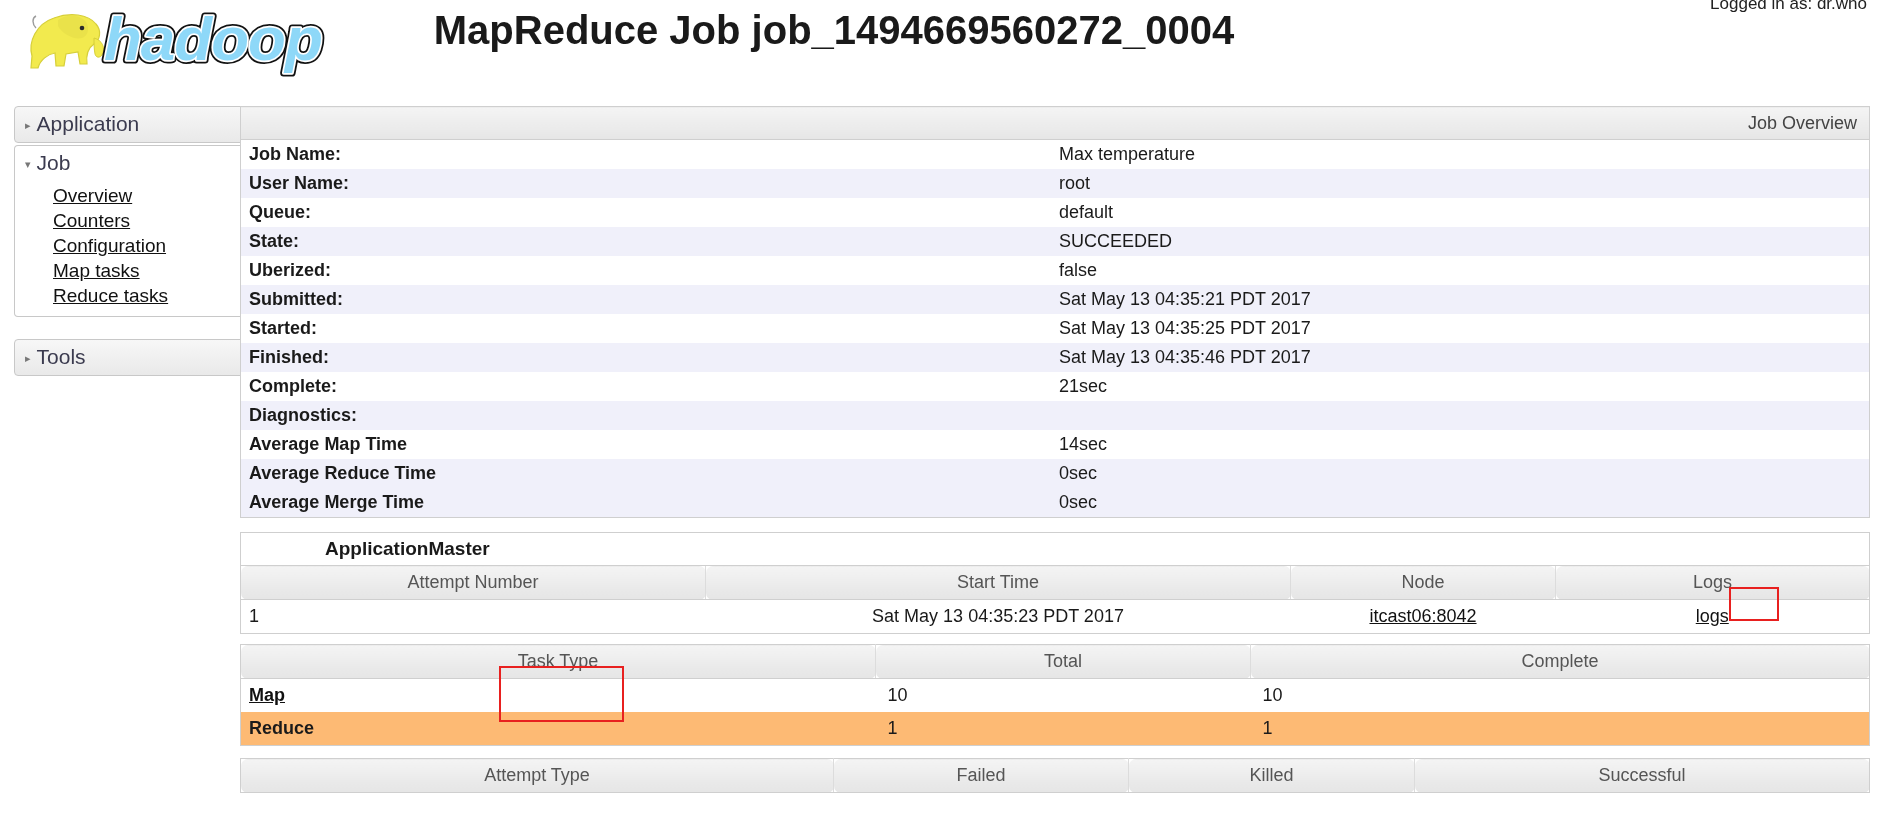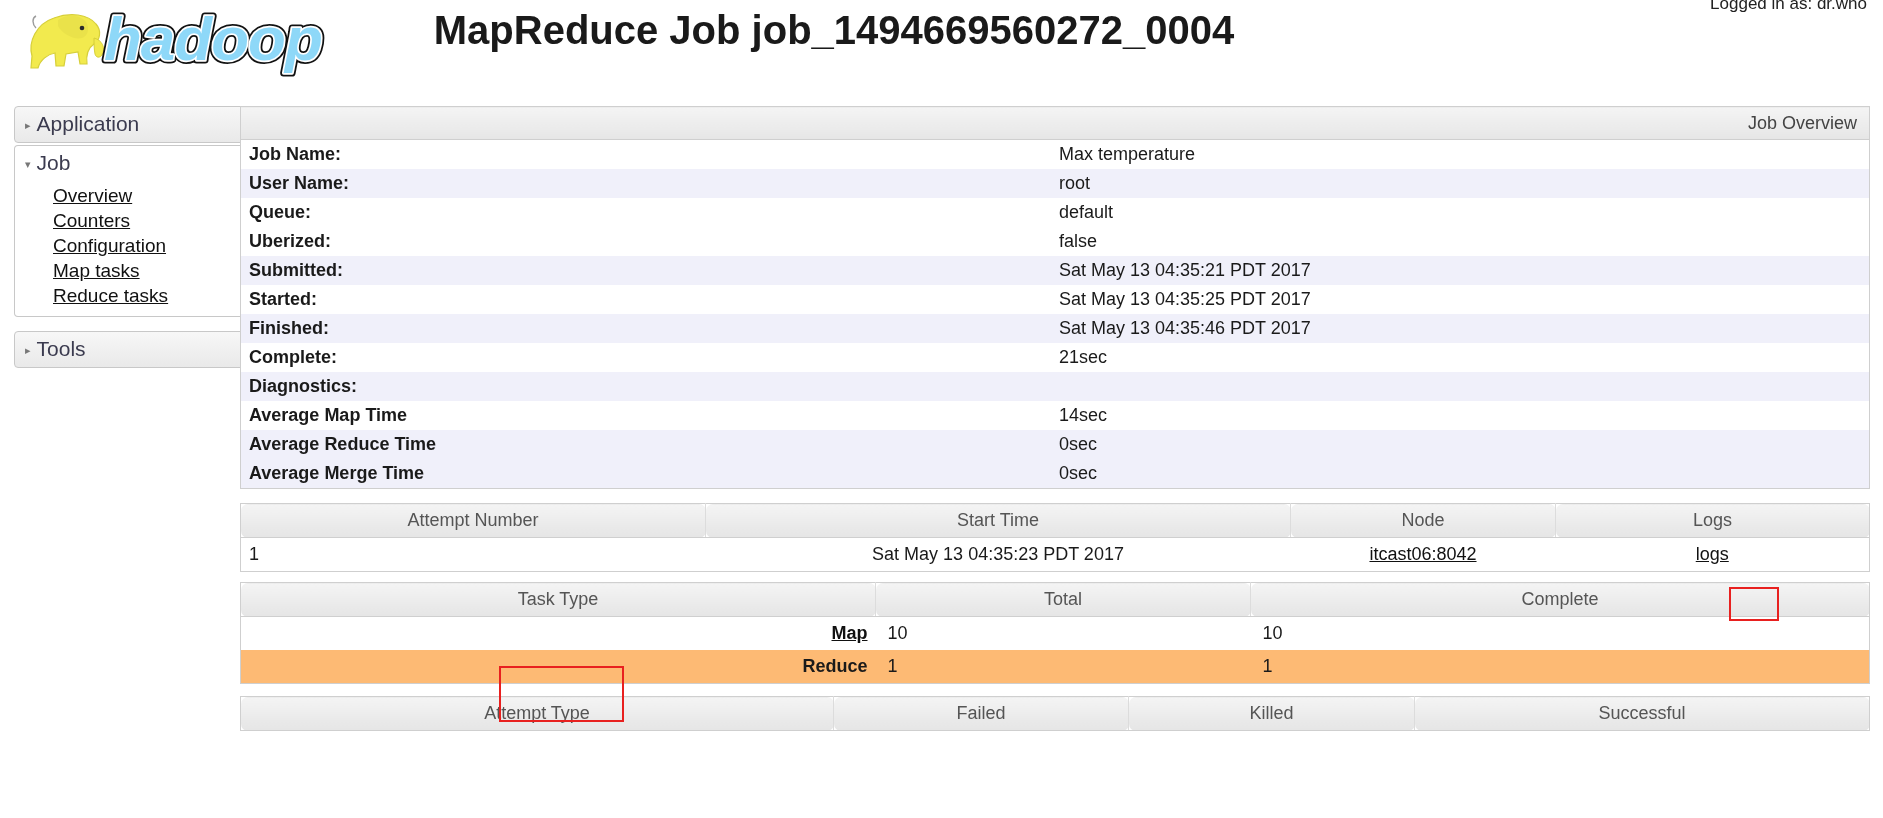--- a/index.html
+++ b/index.html
@@ -80,21 +80,21 @@
     color: #777;
     margin-right: 6px;
     vertical-align: 2px;
   }
   #nav-sub-wrap {
     border: 1px solid #c8c8c8;
     border-top: none;
     border-radius: 0 0 4px 4px;
     background: #ffffff;
     padding: 2px 0 8px 0;
-    margin-bottom: 14px;
+    margin-bottom: 22px;
   }
   .nav-sub-item {
     font-size: 19px;
     line-height: 25px;
     padding-left: 38px;
     white-space: nowrap;
   }
   .nav-sub-item a {
     color: #1a1a1a;
     text-decoration: underline;
@@ -169,21 +169,21 @@
     height: 27px;
     border-radius: 7px;
   }
   .colhead td:last-child { border-right: none; }
   .datarow td { height: 27px; font-size: 18px; background: #ffffff; }
   .datarow.even td { background: #fdba74; }
 
   a.hlink { color: #111; text-decoration: underline; }
 
   
-  #tasks-table td.tt-type { text-align: right; font-weight: bold; }
+  #tasks-table td.tt-type { text-align: left; font-weight: bold; }
   #tasks-table td.num { text-align: left; padding-left: 12px; }
 
   
   .annot {
     position: absolute;
     border: 2px solid #e8201f;
     pointer-events: none;
     z-index: 50;
   }
   #annot-logs { left: 1729px; top: 587px; width: 46px; height: 30px; }
@@ -265,20 +265,24 @@
       <td class="ov-val">Max temperature</td>
     </tr>
     <tr class="even">
       <td class="ov-key">User Name:</td>
       <td class="ov-val">root</td>
     </tr>
     <tr class="odd">
       <td class="ov-key">Queue:</td>
       <td class="ov-val">default</td>
     </tr>
+    <tr class="even">
+      <td class="ov-key">State:</td>
+      <td class="ov-val">SUCCEEDED</td>
+    </tr>
     <tr class="odd">
       <td class="ov-key">Uberized:</td>
       <td class="ov-val">false</td>
     </tr>
     <tr class="even">
       <td class="ov-key">Submitted:</td>
       <td class="ov-val">Sat May 13 04:35:21 PDT 2017</td>
     </tr>
     <tr class="odd">
       <td class="ov-key">Started:</td>
@@ -312,20 +316,23 @@
     </table>
 
   <table id="am-table" class="hblock">
     <colgroup>
       <col style="width:465px">
         <col style="width:585px">
         <col style="width:265px">
         <col style="width:auto">
     </colgroup>
     <tbody>
+        <tr>
+      <td class="am-caption" colspan="4">ApplicationMaster</td>
+    </tr>
     <tr class="colhead">
       <td>Attempt Number</td>
       <td>Start Time</td>
       <td>Node</td>
       <td>Logs</td>
     </tr>
     <tr class="datarow">
       <td style="text-align:left;padding-left:8px">1</td>
       <td style="text-align:center">Sat May 13 04:35:23 PDT 2017</td>
       <td style="text-align:center">

